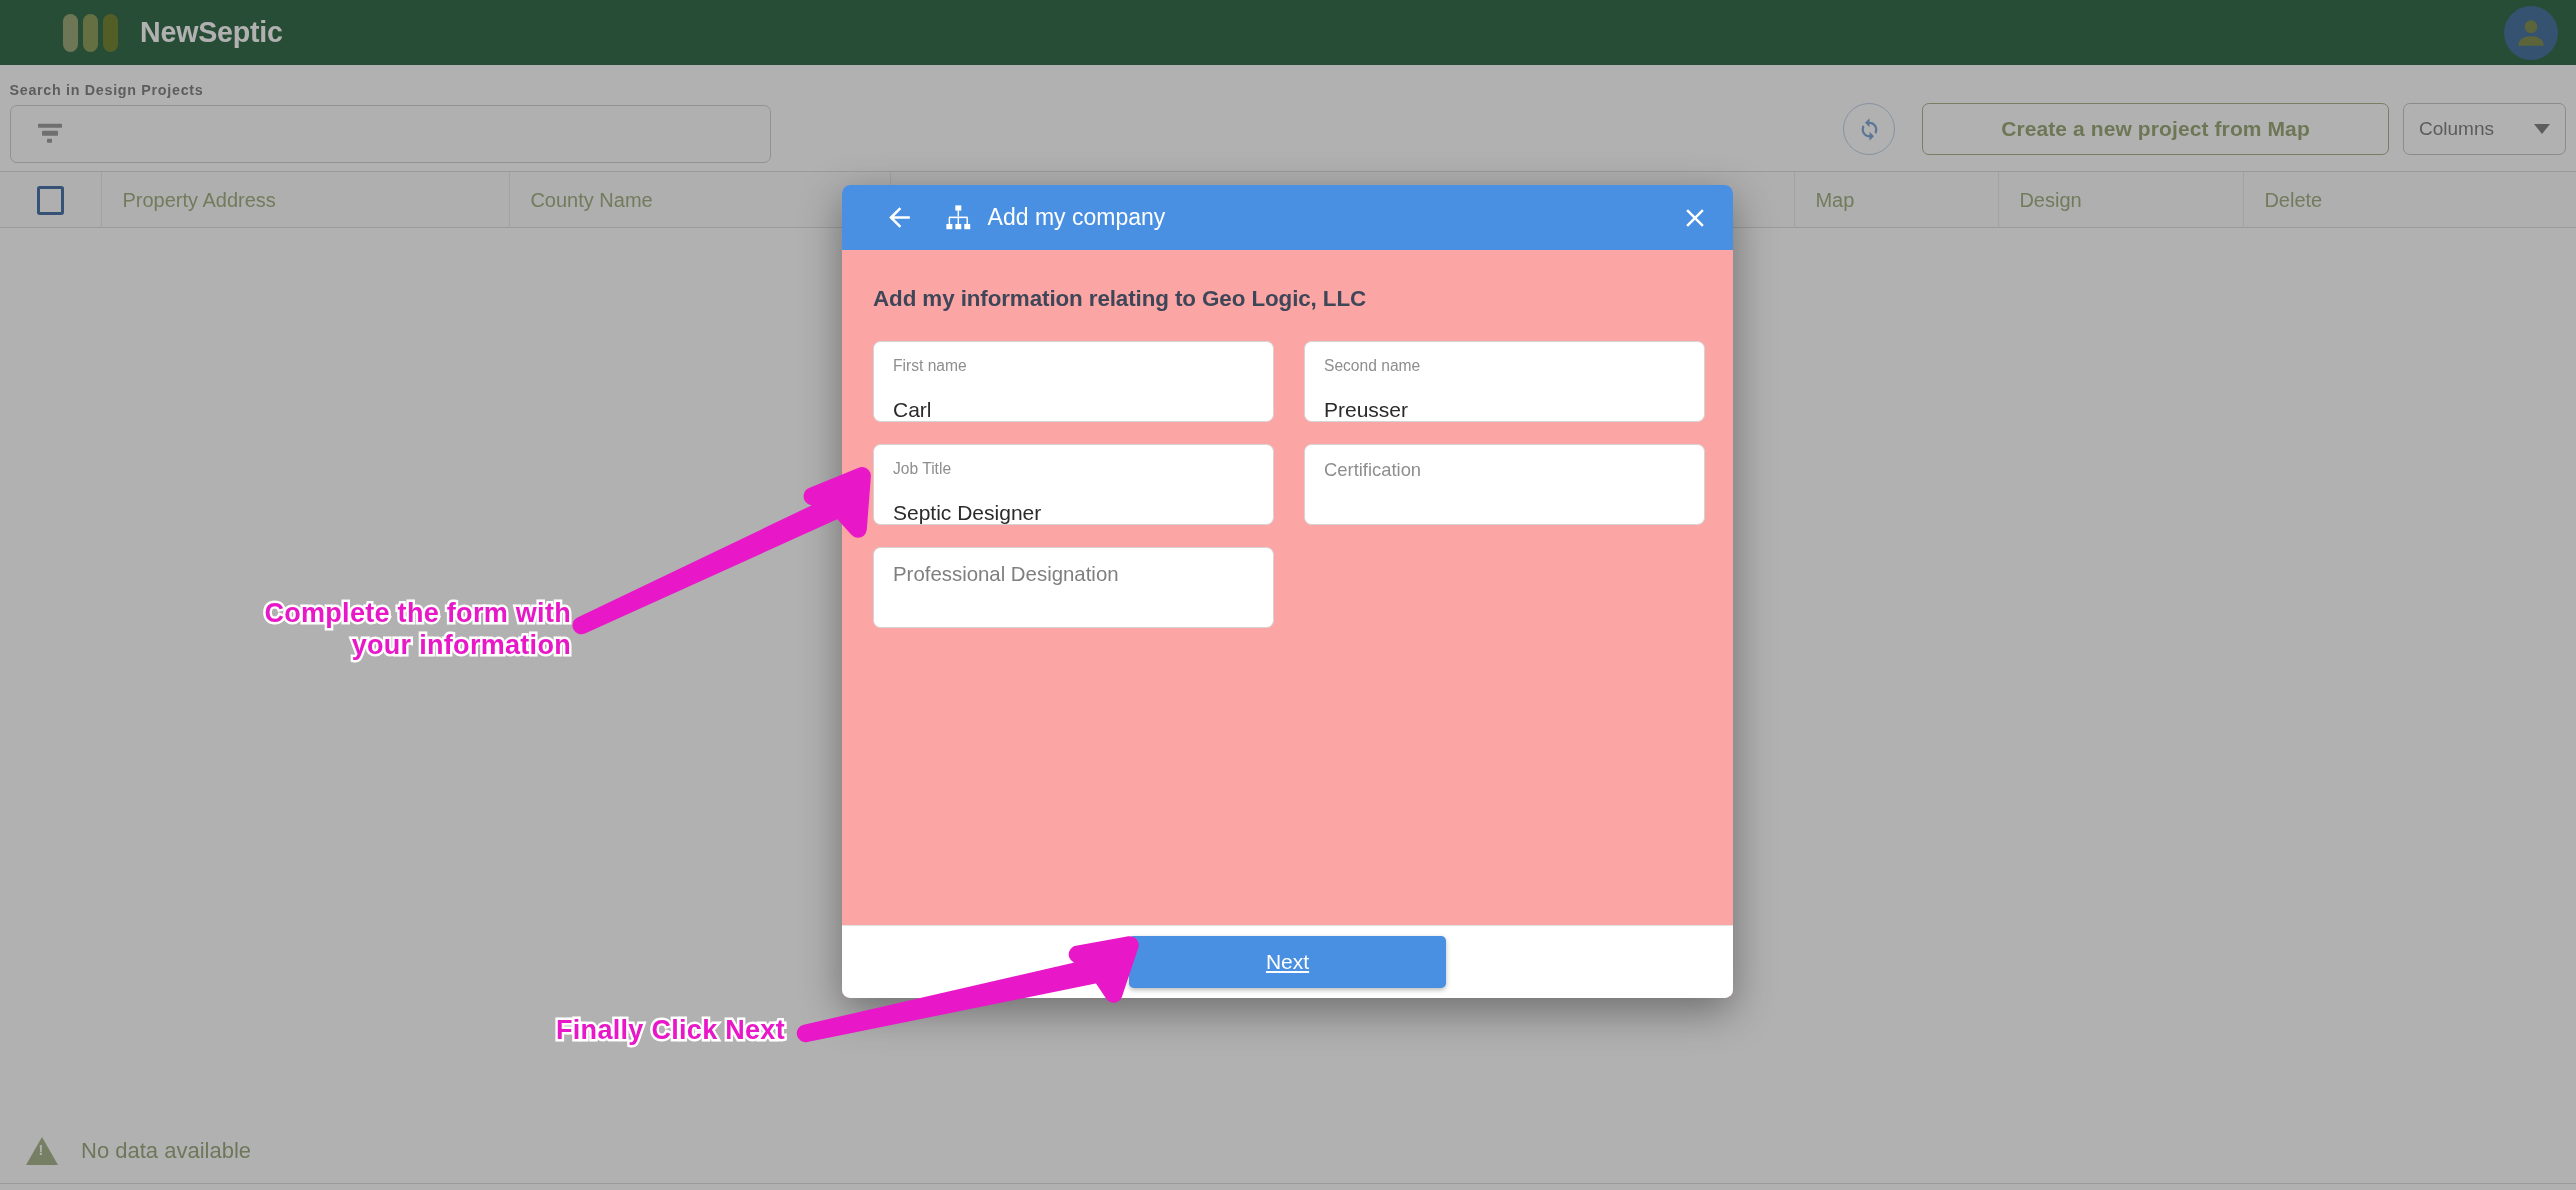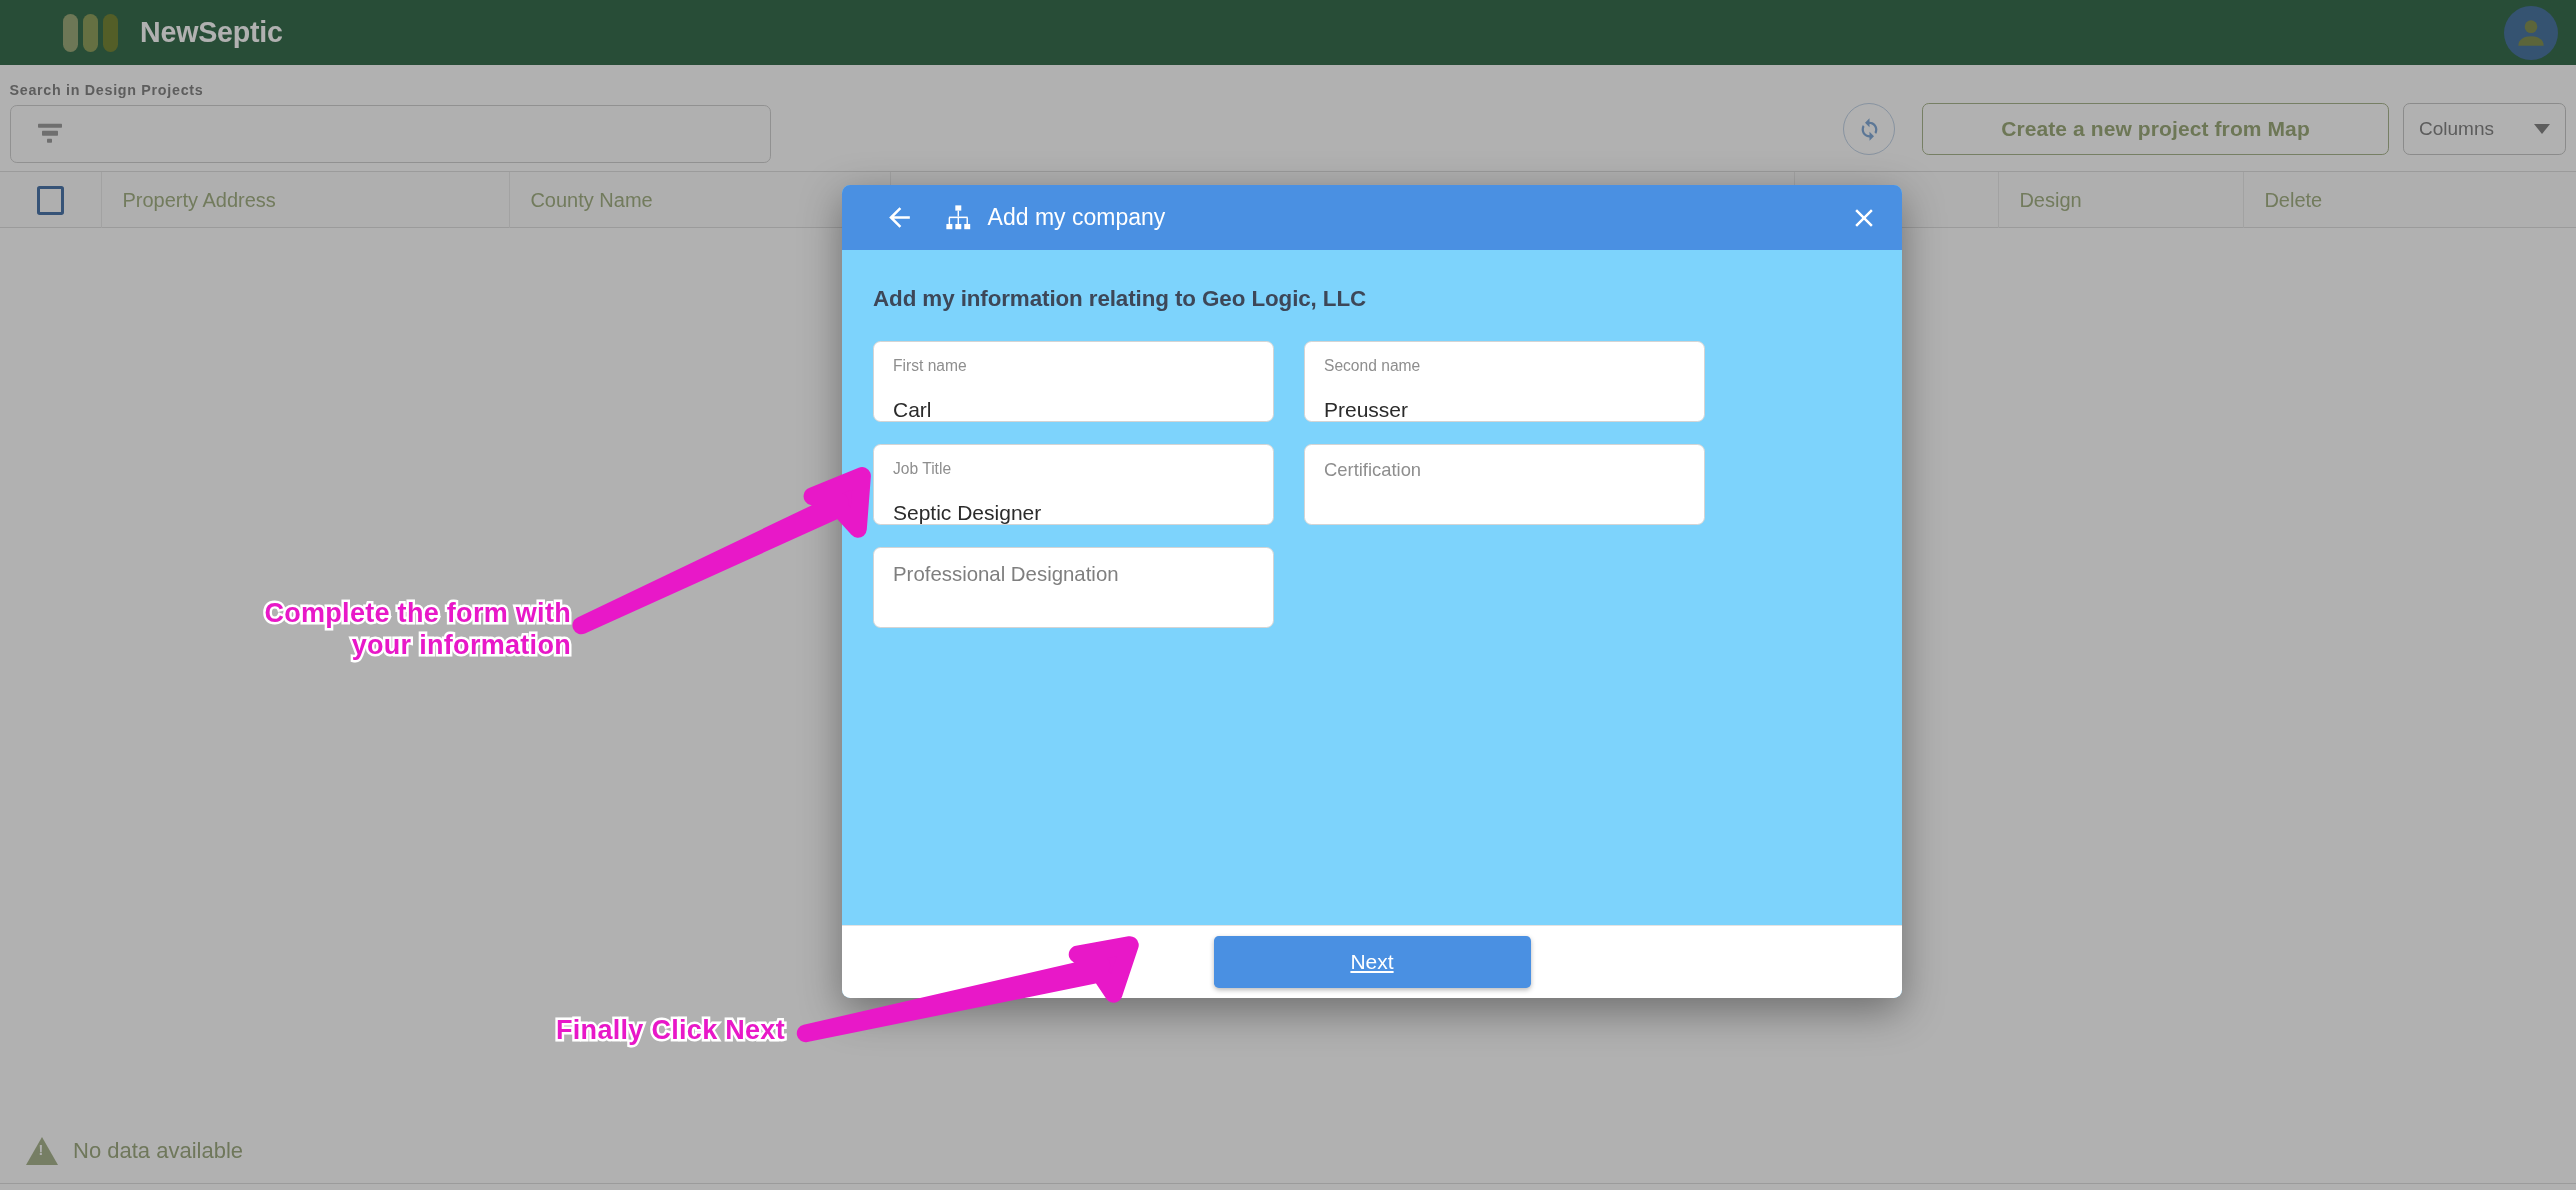--- a/index.html
+++ b/index.html
@@ -188,21 +188,21 @@
 
   .table-body {
     position: absolute;
     left: 0; top: 228px;
     width: 2576px; height: 904px;
     background: #ffffff;
   }
   .no-data {
     position: absolute;
     left: 26px; top: 1137px;
-    display: flex; align-items: center; gap: 15px;
+    display: flex; align-items: center; gap: 23px;
     font-size: 22px;
     color: #8d9c6b;
   }
   .warn-tri {
     width: 0; height: 0;
     border-left: 16.3px solid transparent;
     border-right: 16.3px solid transparent;
     border-bottom: 28.6px solid #9aa87a;
     position: relative;
   }
@@ -226,22 +226,22 @@
   #scrim {
     position: absolute;
     inset: 0;
     background: rgba(70,70,70,0.42);
   }
 
   
   .modal {
     position: absolute;
     left: 842px; top: 185px;
-    width: 1060px; height: 813px;
-    background: #7dd3fc;
+    width: 891px; height: 813px;
+    background: #fca5a5;
     border-radius: 8.2px;
     box-shadow: 0 12.2px 41px rgba(0,0,0,0.38);
     overflow: hidden;
     display: flex;
     flex-direction: column;
   }
   .modal-head {
     height: 65px;
     background: #4a90e2;
     display: flex;

